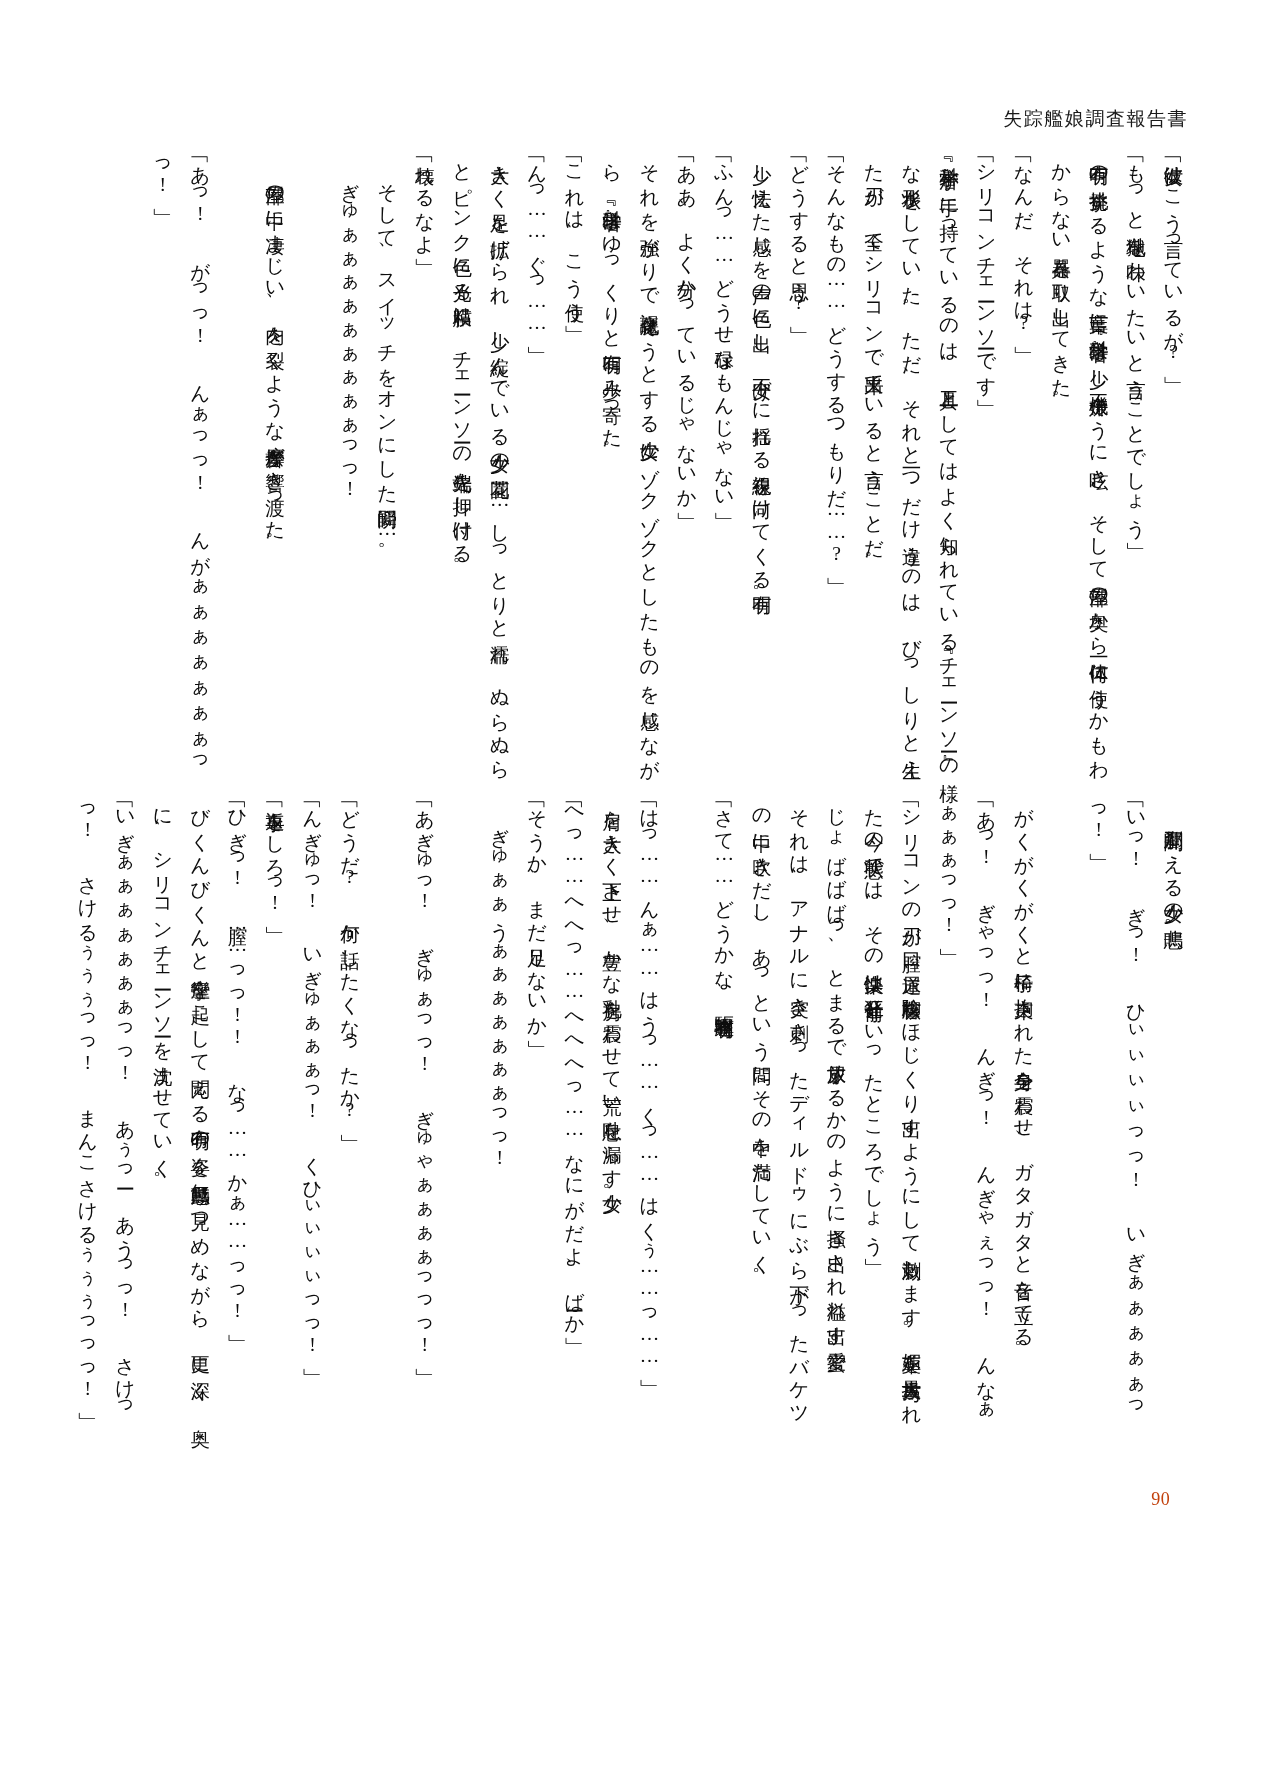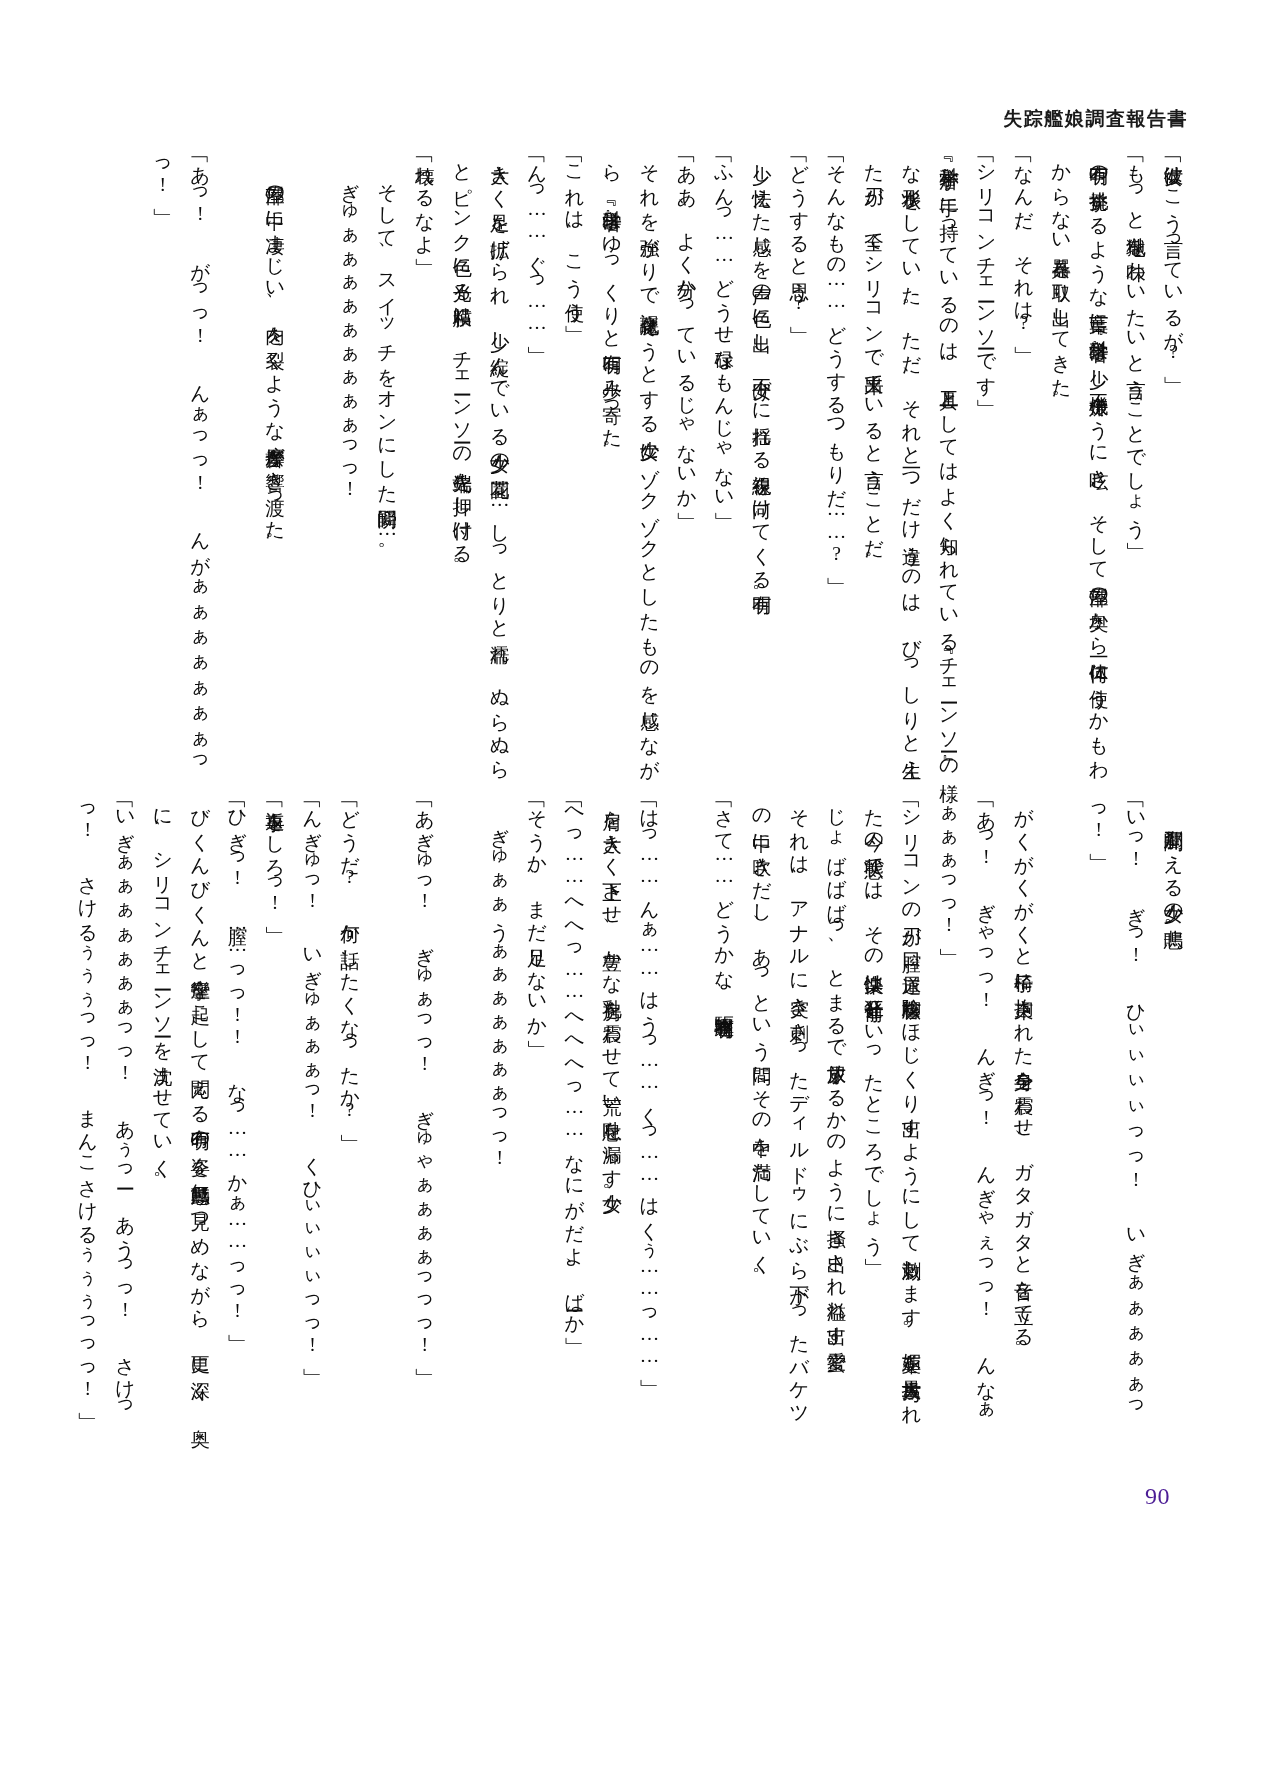--- a/index.html
+++ b/index.html
@@ -21,21 +21,21 @@
 
   
   .running-header {
     position: absolute;
     top: 106px;
     right: 92px;
     font-size: 19px;
     letter-spacing: 0.08em;
     color: #1a1a1a;
     white-space: nowrap;
-    font-weight: 700;
+    font-weight: 400;
   }
 
   
   .vblock {
     position: absolute;
     writing-mode: vertical-rl;
     -webkit-writing-mode: vertical-rl;
     text-orientation: upright;
     -webkit-text-orientation: upright;
     font-size: 19.5px;
@@ -70,22 +70,22 @@
   
   .vblock p.gap {
     margin-left: 1.92em;
   }
 
   
   .folio {
     position: absolute;
     bottom: 281px;
     right: 110px;
-    font-size: 24px;
-    color: #4c1d95;
+    font-size: 18px;
+    color: #c2410c;
     letter-spacing: 0.02em;
   }
 </style>
 </head>
 <body>
 
 <div id="page">
 
   <div class="running-header">失踪艦娘調査報告書</div>
 

